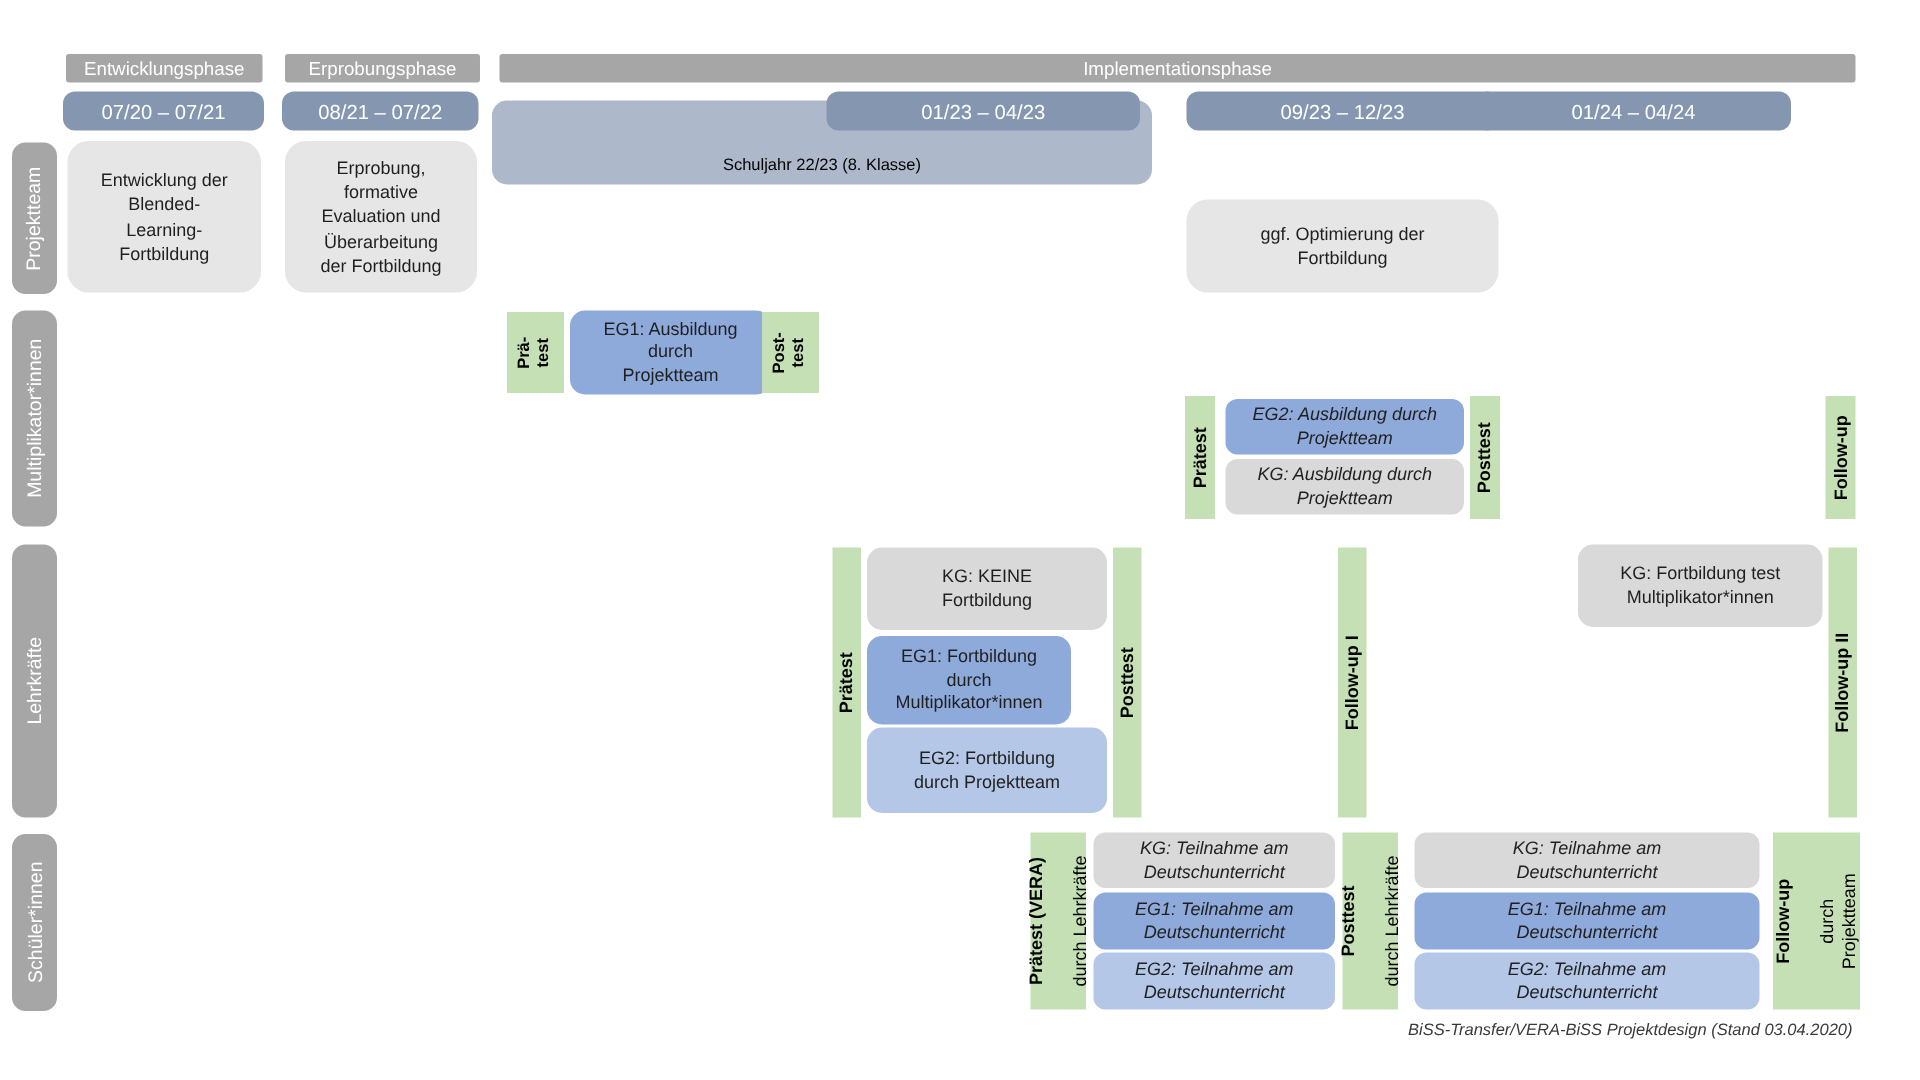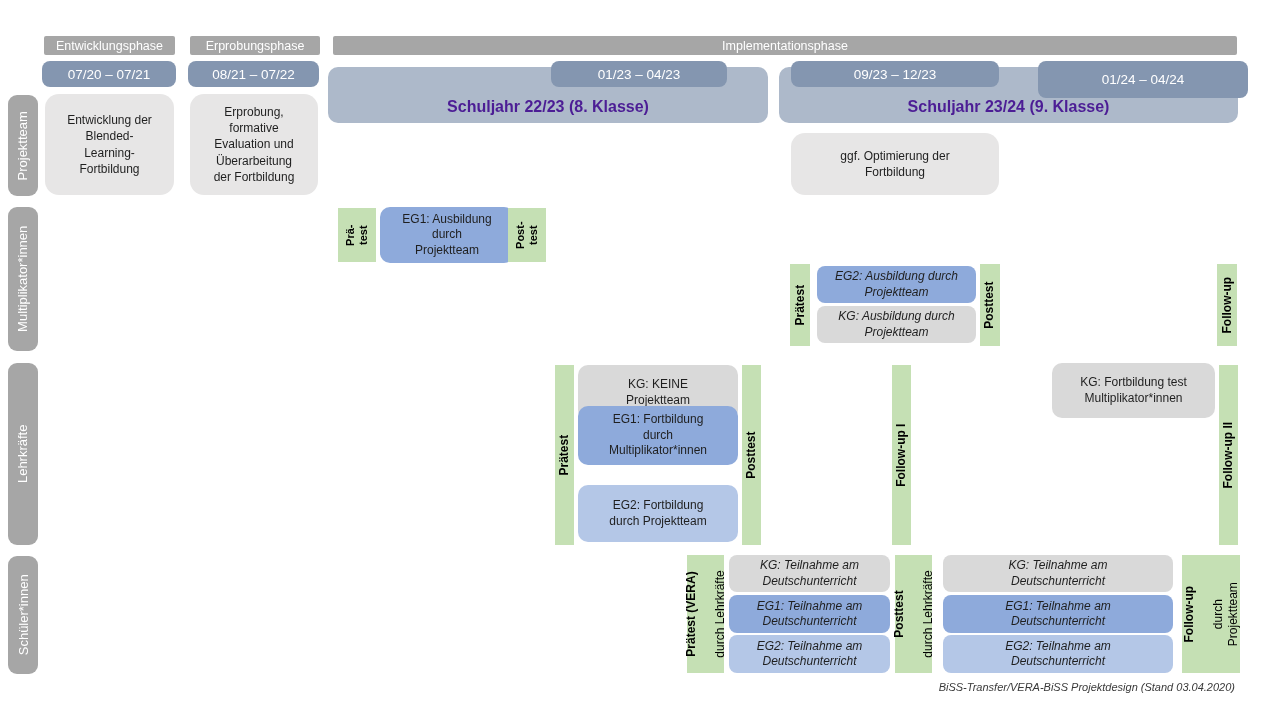--- a/index.html
+++ b/index.html
@@ -5,21 +5,21 @@
   html,body { margin:0; padding:0; background:#ffffff; }
   .canvas { position:relative; width:1280px; height:720px; background:#ffffff;
             font-family:"Liberation Sans", sans-serif; overflow:hidden; }
   .abs { position:absolute; box-sizing:border-box; }
   .center { display:flex; align-items:center; justify-content:center; text-align:center; }
   .pre { white-space:pre-line; }
   .phase { background:#a6a6a6; color:#ffffff; font-size:12.5px; border-radius:2px; }
   .datebar { background:#8496b0; color:#ffffff; font-size:13.5px; border-radius:8px; z-index:3; }
   .syear { background:#adb9ca; border-radius:10px; z-index:1; }
   .syear-label { position:absolute; left:0; right:0; bottom:7px; text-align:center;
-                 color:#4c1d95; font-weight:bold; font-size:16px; }
+                 color:#000000; font-weight:normal; font-size:11px; }
   .rowlabel { background:#a6a6a6; border-radius:9px; }
   .rowlabel .rot { color:#ffffff; font-size:13px; font-weight:normal; }
   .box { color:#1f1f1f; font-size:12px; line-height:1.28; }
   .pbox { background:#e7e6e6; border-radius:14px; line-height:1.34; }
   .green { background:#c5e0b4; }
   .blue  { background:#8eaadb; }
   .lblue { background:#b4c7e7; }
   .kgray { background:#d9d9d9; }
   .r8  { border-radius:8px;font-style:italic; }
   .r10 { border-radius:10px; }
@@ -34,29 +34,26 @@
 
 <div class="canvas">
 
   <div class="abs center phase" style="left:44px;top:36px;width:131px;height:19px">Entwicklungsphase</div>
   <div class="abs center phase" style="left:190px;top:36px;width:130px;height:19px">Erprobungsphase</div>
   <div class="abs center phase" style="left:333px;top:36px;width:904px;height:19px">Implementationsphase</div>
 
   <div class="abs syear" style="left:328px;top:67px;width:440px;height:56px">
     <div class="syear-label">Schuljahr 22/23 (8. Klasse)</div>
   </div>
-  <div class="abs syear" style="left:779px;top:67px;width:459px;height:56px">
-    <div class="syear-label">Schuljahr 23/24 (9. Klasse)</div>
-  </div>
 
   <div class="abs center datebar" style="left:42px;top:61px;width:134px;height:26px">07/20 – 07/21</div>
   <div class="abs center datebar" style="left:188px;top:61px;width:131px;height:26px">08/21 – 07/22</div>
-  <div class="abs center datebar" style="left:551px;top:61px;width:176px;height:26px">01/23 – 04/23</div>
+  <div class="abs center datebar" style="left:551px;top:61px;width:209px;height:26px">01/23 – 04/23</div>
   <div class="abs center datebar" style="left:791px;top:61px;width:208px;height:26px">09/23 – 12/23</div>
-  <div class="abs center datebar" style="left:1038px;top:61px;width:210px;height:37px">01/24 – 04/24</div>
+  <div class="abs center datebar" style="left:984px;top:61px;width:210px;height:26px">01/24 – 04/24</div>
 
   <div class="abs center rowlabel" style="left:8px;top:95px;width:30px;height:101px">
     <div class="rot">Projektteam</div>
   </div>
   <div class="abs center rowlabel" style="left:8px;top:207px;width:30px;height:144px">
     <div class="rot">Multiplikator*innen</div>
   </div>
   <div class="abs center rowlabel" style="left:8px;top:363px;width:30px;height:182px">
     <div class="rot">Lehrkräfte</div>
   </div>
@@ -98,22 +95,22 @@
     <div class="rot" style="font-size:12px">Posttest</div>
   </div>
   <div class="abs center green" style="left:1217px;top:264px;width:20px;height:82px">
     <div class="rot" style="font-size:12px">Follow-up</div>
   </div>
 
   <div class="abs center green" style="left:555px;top:365px;width:19px;height:180px">
     <div class="rot" style="font-size:12px">Prätest</div>
   </div>
   <div class="abs center box kgray pre r10" style="left:578px;top:365px;width:160px;height:55px">KG: KEINE
-Projektteam</div>
-  <div class="abs center box blue pre r10" style="left:578px;top:406px;width:160px;height:59px">EG1: Fortbildung
+Fortbildung</div>
+  <div class="abs center box blue pre r10" style="left:578px;top:424px;width:136px;height:59px">EG1: Fortbildung
 durch
 Multiplikator*innen</div>
   <div class="abs center box lblue pre r10" style="left:578px;top:485px;width:160px;height:57px">EG2: Fortbildung
 durch Projektteam</div>
   <div class="abs center green" style="left:742px;top:365px;width:19px;height:180px">
     <div class="rot" style="font-size:12px">Posttest</div>
   </div>
   <div class="abs center green" style="left:892px;top:365px;width:19px;height:180px">
     <div class="rot" style="font-size:12px">Follow-up I</div>
   </div>

